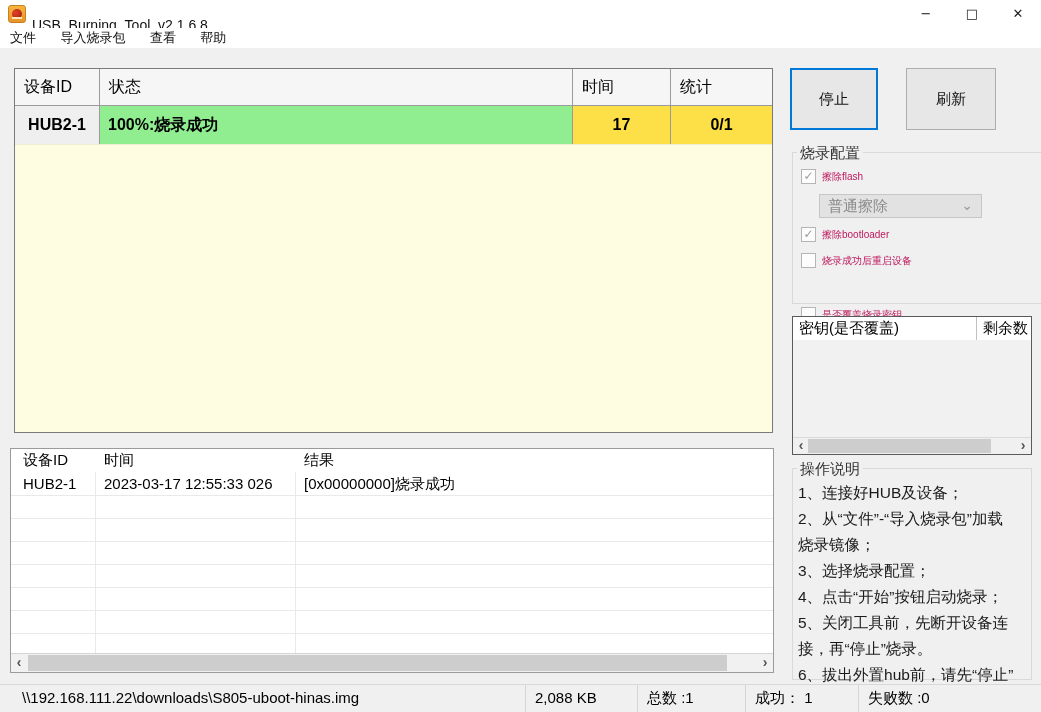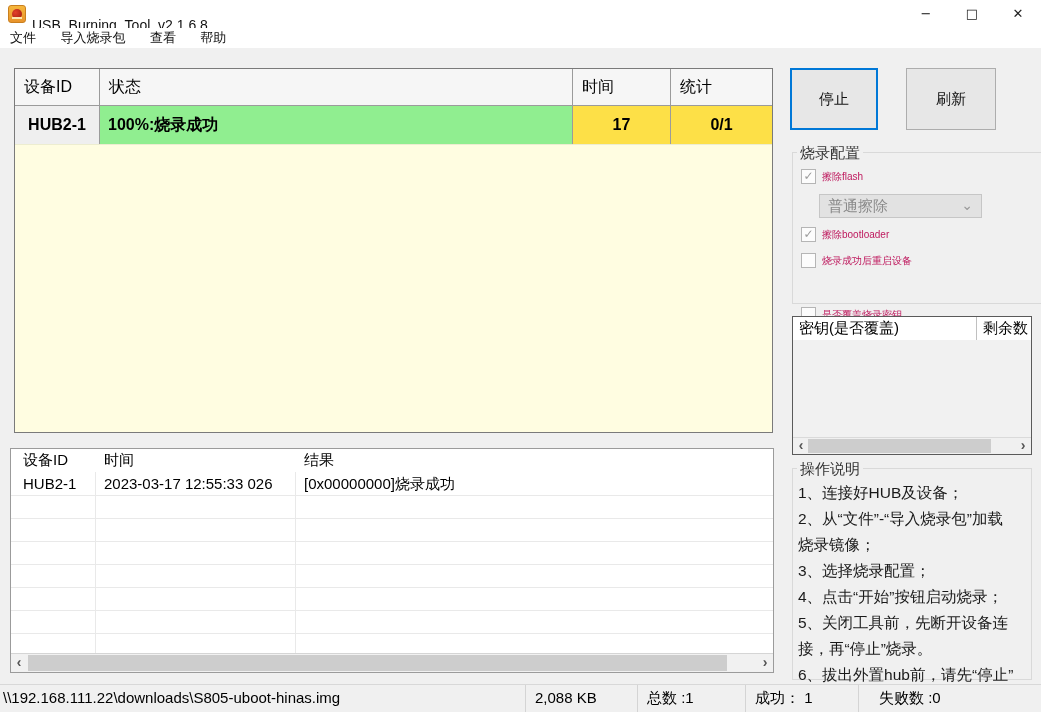--- a/index.html
+++ b/index.html
@@ -85,25 +85,25 @@
   .logtable .cell { font-size:15px; line-height:23px; color:#000; border-right:1px solid #E9E9E9; border-bottom:1px solid #E9E9E9; }
   .logtable .cell.last { border-right:none; }
   .logtable .hscroll { height:19px; border-top:1px solid #D5D5D5; background:#F1F1F1; }
   .logtable .arr { height:18px; line-height:17px; }
   .logtable .thumb { left:17px; right:46px; top:1px; height:16px; }
 
   
   .statusbar { left:0; top:684px; width:1041px; height:28px; background:#F0F0F0;
     border-top:1px solid #D8D8D8; display:flex; }
   .sb-seg { font-size:15px; line-height:26px; color:#000; overflow:hidden; white-space:nowrap; }
-  .sb-path { width:525px; padding-left:3px; }
+  .sb-path { width:525px; padding-left:22px; }
   .sb-size { width:112px; padding-left:9px; border-left:1px solid #D4D4D4; }
   .sb-total { width:108px; padding-left:9px; border-left:1px solid #D4D4D4; }
   .sb-success { width:113px; padding-left:9px; border-left:1px solid #D4D4D4; }
-  .sb-fail { flex:1; padding-left:20px; border-left:1px solid #D4D4D4; }
+  .sb-fail { flex:1; padding-left:9px; border-left:1px solid #D4D4D4; }
 </style>
 </head>
 <body>
 
 <div id="app">
 
   <div class="abs titlebar">
     <div class="abs app-icon">
       <div class="disc"></div>
       <div class="slot"></div>

